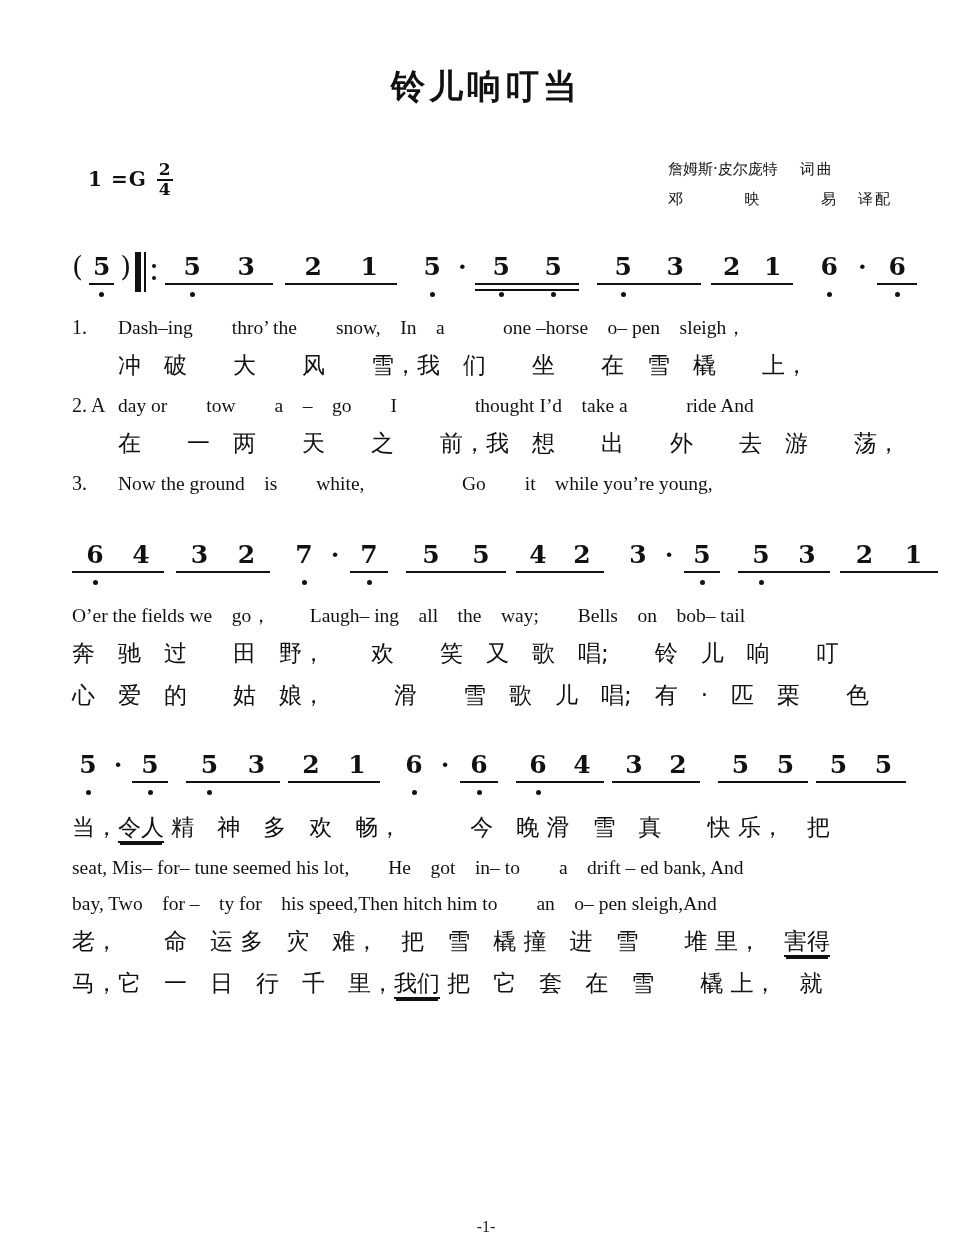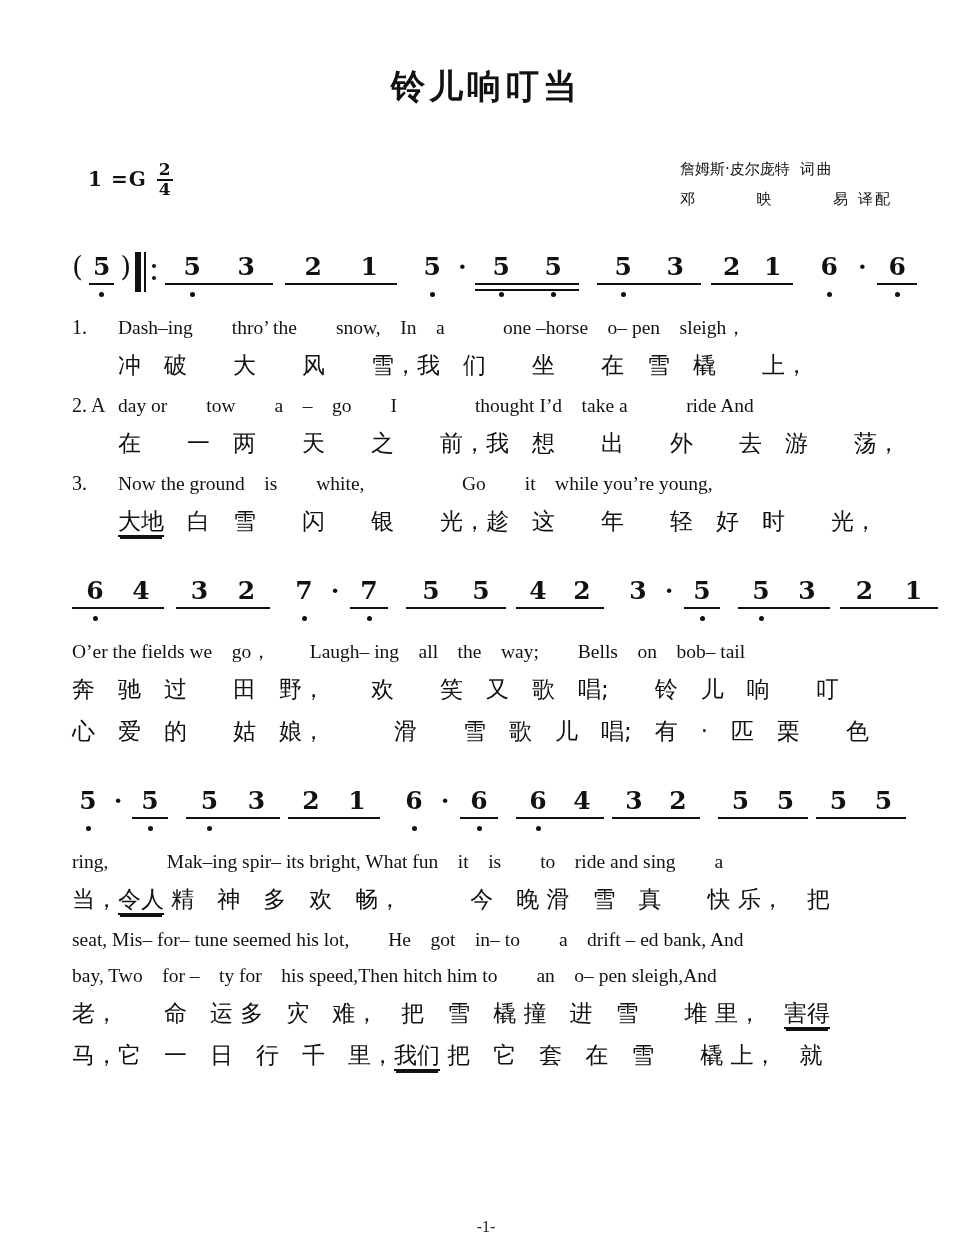--- a/index.html
+++ b/index.html
@@ -75,21 +75,21 @@
     line-height: 2.0;
     white-space: nowrap;
   }
   .credits .cline { display: block; }
   .credits .spread {
     display: inline-block;
     width: 168px;
     text-align: justify;
     text-align-last: justify;
   }
-  .credits .role { margin-left: 10px; letter-spacing: 2px; }
+  .credits .role { margin-left: 22px; letter-spacing: 2px; }
 
   
   .system { position: relative; margin-top: 26px; }
 
   .staffline {
     position: relative;
     height: 58px;
     display: flex;
     align-items: flex-start;
   }
@@ -390,24 +390,20 @@
       </div>
       <div class="lyricline cn row-cn">
         <span class="vnum"></span>
         <span class="seg">在　　一　两　　天　　之　　前，我　想　　出　　外　　去　游　　荡，</span>
       </div>
 
       <div class="lyricline en row-en">
         <span class="vnum">3.</span>
         <span class="seg">Now the ground　is　　white,　　　　　Go　　it　while you’re young,</span>
       </div>
-      <div class="lyricline cn row-cn">
-        <span class="vnum"></span>
-        <span class="seg"><span class="uu">大地</span>　白　雪　　闪　　银　　光，趁　这　　年　　轻　好　时　　光，</span>
-      </div>
     </div>
   </div>
 
   <div class="system" style="margin-top:34px">
     <div class="staffline">
 
       <div class="measure">
         <div class="beamwrap" style="width:92px">
           <div style="display:flex">
             <div class="note lo" style="width:46px">
@@ -639,23 +635,20 @@
                 <span class="num">5</span>
               </div>
           </div>
           <div class="beam b1"></div>
         </div>
       </div>
       <div class="barline"></div>
     </div>
 
     <div class="lyricblock">
-      <div class="lyricline en row-en">
-        <span class="seg">ring,　　　Mak–ing spir– its bright, What fun　it　is　　to　ride and sing　　a</span>
-      </div>
       <div class="lyricline cn row-cn">
         <span class="seg">当，<span class="uu">令人</span> 精　神　多　欢　畅，　　　今　晚 滑　雪　真　　快 乐，　把</span>
       </div>
       <div class="lyricline en row-en">
         <span class="seg">seat, Mis– for– tune seemed his lot,　　He　got　in– to　　a　drift – ed bank, And</span>
       </div>
       <div class="lyricline en row-en">
         <span class="seg">bay, Two　for –　ty for　his speed,Then hitch him to　　an　o– pen sleigh,And</span>
       </div>
       <div class="lyricline cn row-cn">

